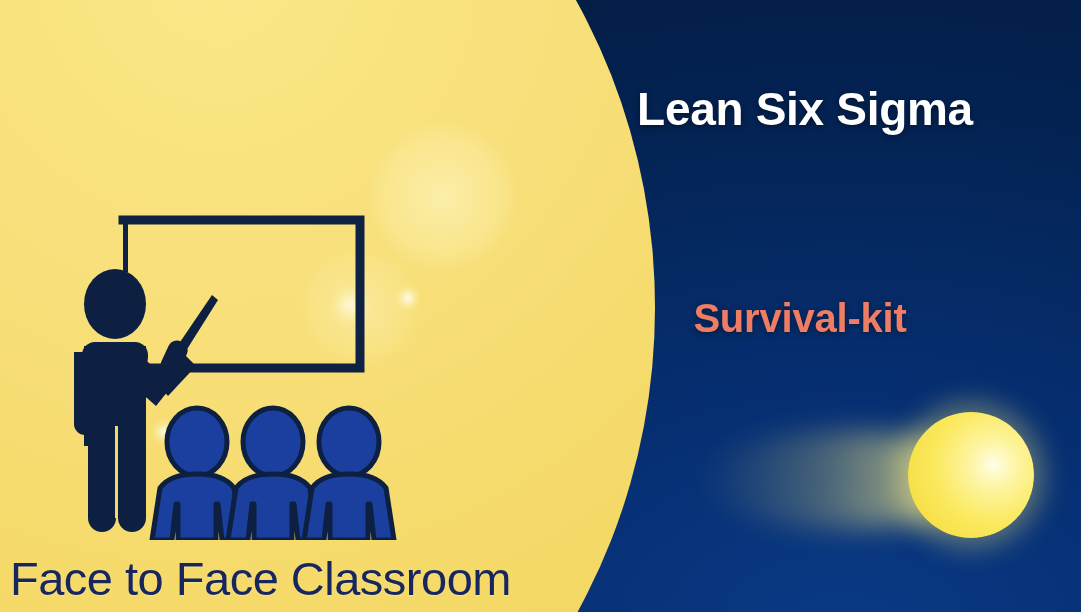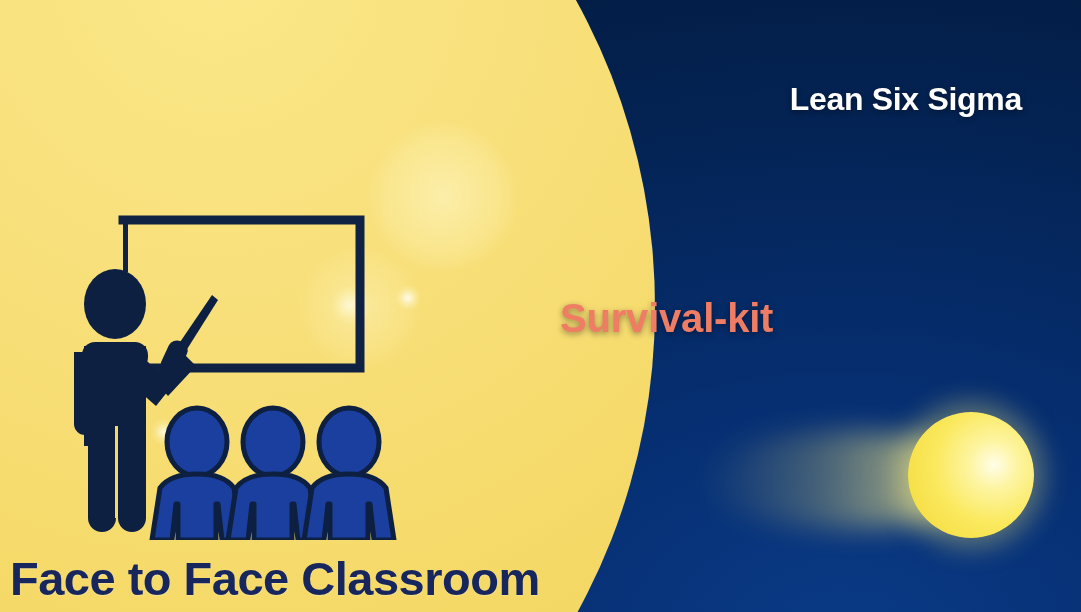--- a/index.html
+++ b/index.html
@@ -63,39 +63,39 @@
     left: 60px;
     top: 200px;
     width: 360px;
     height: 340px;
   }
   .classroom-icon svg { display: block; width: 100%; height: 100%; }
 
   
   .title-block {
     position: absolute;
-    left: 532px;
+    left: 560px;
     top: 78px;
     width: 490px;
-    text-align: right;
+    text-align: center;
     color: #ffffff;
     font-weight: bold;
-    font-size: 32px;
+    font-size: 46px;
     line-height: 1.36;
     letter-spacing: -0.3px;
     text-shadow: 0 2px 6px rgba(0,0,0,0.45);
   }
   .title-line { display: block; white-space: nowrap; }
 
   .subtitle {
     position: absolute;
     left: 560px;
     top: 296px;
     width: 480px;
-    text-align: left;
+    text-align: center;
     color: #ef7d64;
     font-weight: bold;
     font-size: 40px;
     letter-spacing: -0.2px;
     text-shadow: 0 2px 6px rgba(0,0,0,0.40);
     white-space: nowrap;
   }
 
   
   .beam {
@@ -124,21 +124,21 @@
     background: radial-gradient(circle at 68% 42%, #fffde8 0%, #fdf49f 22%, #fbe95e 52%, #f6e049 78%, #efd63e 100%);
     box-shadow: 0 0 26px 10px rgba(250,234,120,0.35);
   }
 
   
   .bottom-label {
     position: absolute;
     left: 10px;
     bottom: 6px;
     color: #17265c;
-    font-weight: bold;
+    font-weight: normal;
     font-size: 47px;
     letter-spacing: -0.5px;
     white-space: nowrap;
     text-shadow: 0 1px 1px rgba(255,255,255,0.25);
   }
 </style>
 </head>
 <body>
 
 <div id="banner">

